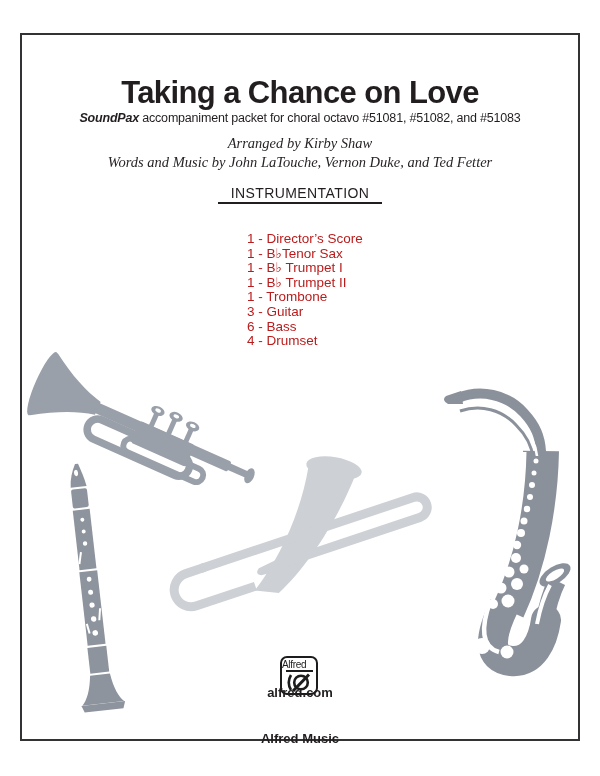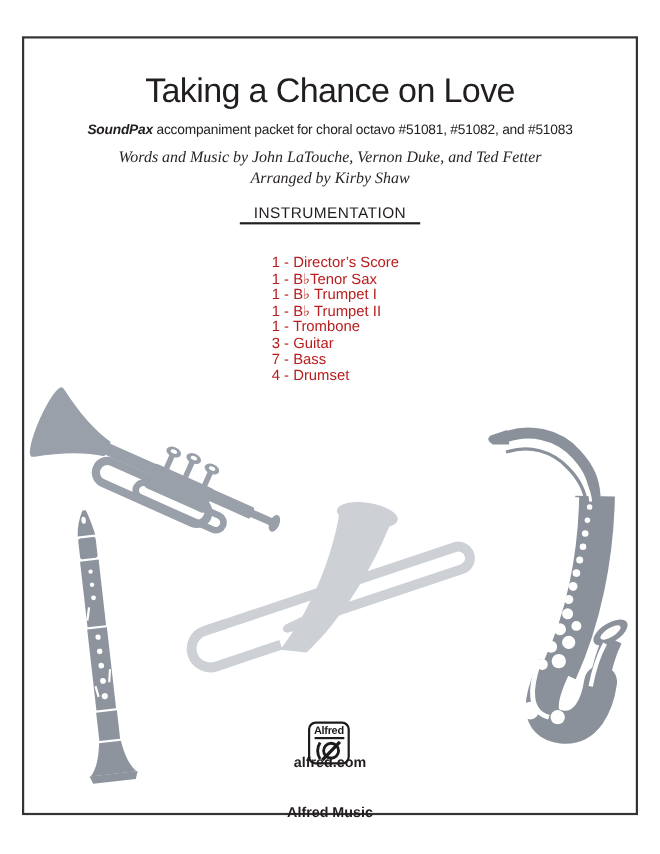--- a/index.html
+++ b/index.html
@@ -1,62 +1,62 @@
 <!DOCTYPE html>
 <html><head>
 <meta charset="utf-8">
 <style>
   html,body{margin:0;padding:0;background:#ffffff;}
   body{width:600px;height:776px;font-family:"Liberation Sans",sans-serif;}
   .page{position:relative;width:600px;height:776px;background:#fff;overflow:hidden;}
   .frame{position:absolute;left:20px;top:33px;width:556px;height:704px;border:2px solid #333336;}
   .ctext{position:absolute;left:0;right:0;text-align:center;color:#221e1f;}
-  .title{top:65px;font-size:31px;font-weight:normal;letter-spacing:-0.6px;}
+  .title{top:75px;font-size:31px;font-weight:bold;letter-spacing:-0.6px;}
   .subtitle{top:111px;font-size:12.5px;letter-spacing:-0.2px;}
   .subtitle .sp{font-weight:bold;font-style:italic;}
   .credits{top:134px;font-family:"Liberation Serif","DejaVu Serif",serif;font-style:italic;font-size:14.5px;line-height:19px;color:#292526;}
   .instr-head{top:185px;font-size:14px;font-weight:normal;letter-spacing:0.4px;}
   .instr-rule{position:absolute;left:218px;top:202px;width:164px;height:2px;background:#221e1f;}
   .instr-list{position:absolute;left:247px;top:232px;font-size:13.5px;line-height:14.6px;color:#b91c1c;}
   .art{position:absolute;left:0;top:0;}
   .logo-box{position:absolute;left:280px;top:656px;width:38px;height:39px;border:2.5px solid #1c1c1e;border-radius:7px;box-sizing:border-box;background:#fff;}
-  .logo-word{font-size:10px;font-weight:bold;text-align:center;color:#1c1c1e;margin-top:1px;letter-spacing:-0.3px;line-height:11px;}
+  .logo-word{font-size:10px;font-weight:normal;text-align:left;color:#1c1c1e;margin-top:1px;letter-spacing:-0.3px;line-height:11px;}
   .logo-rule{width:27px;height:1.5px;background:#1c1c1e;margin:0 auto;}
   .logo-mark{display:block;margin:1px auto 0;}
   .brand-name{top:702px;font-size:13px;font-weight:bold;margin-top:29px;}
   .brand-site{top:685px;font-size:13px;font-weight:bold;}
 </style>
 </head>
 <body>
 
 <div class="page">
   <div class="frame"></div>
 
   <div class="ctext title">Taking a Chance on Love</div>
 
   <div class="ctext subtitle">
     <span class="sp">SoundPax</span><span> accompaniment packet for choral octavo #51081, #51082, and #51083</span>
   </div>
 
   <div class="ctext credits">
+    <div>Arranged by Kirby Shaw</div>
     <div>Words and Music by John LaTouche, Vernon Duke, and Ted Fetter</div>
-    <div>Arranged by Kirby Shaw</div>
   </div>
 
   <div class="ctext instr-head">INSTRUMENTATION</div>
   <div class="instr-rule"></div>
 
   <div class="instr-list">
     <div>1 - Director’s Score</div>
     <div>1 - B♭Tenor Sax</div>
     <div>1 - B♭ Trumpet I</div>
     <div>1 - B♭ Trumpet II</div>
     <div>1 - Trombone</div>
     <div>3 - Guitar</div>
-    <div>7 - Bass</div>
+    <div>6 - Bass</div>
     <div>4 - Drumset</div>
   </div>
 
   <svg class="art" width="600" height="776" viewBox="0 0 600 776">
 
     <g transform="translate(158,604) rotate(-18.5)">
       <path d="M 96 18 C 132 -6 166 -44 186 -82 L 230 -62 C 202 -28 158 10 118 28 Z" fill="#cdd0d5"></path>
       <ellipse cx="210" cy="-73" rx="28" ry="11" transform="rotate(28 210 -73)" fill="#cdd0d5"></ellipse>
       <path d="M 52 -20 H 276 A 10.5 10.5 0 0 1 276 1 H 128" fill="none" stroke="#cdd0d5" stroke-width="9" stroke-linejoin="round"></path>
       <path d="M 56 -20 H 36 A 17 17 0 0 0 36 14 H 98" fill="none" stroke="#cdd0d5" stroke-width="9" stroke-linejoin="round"></path>

